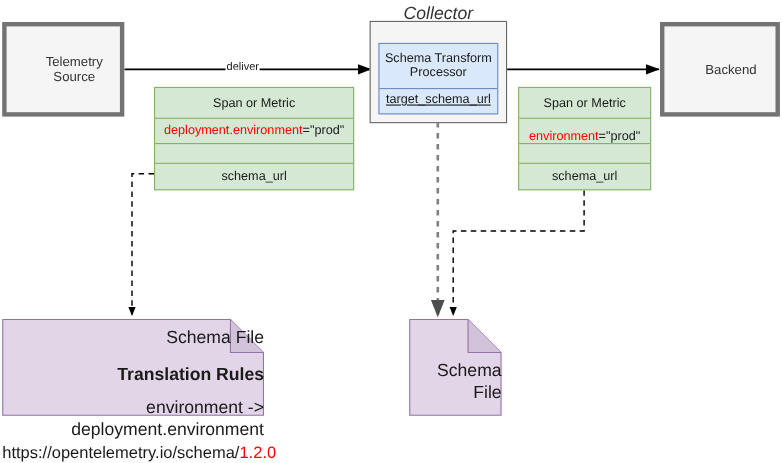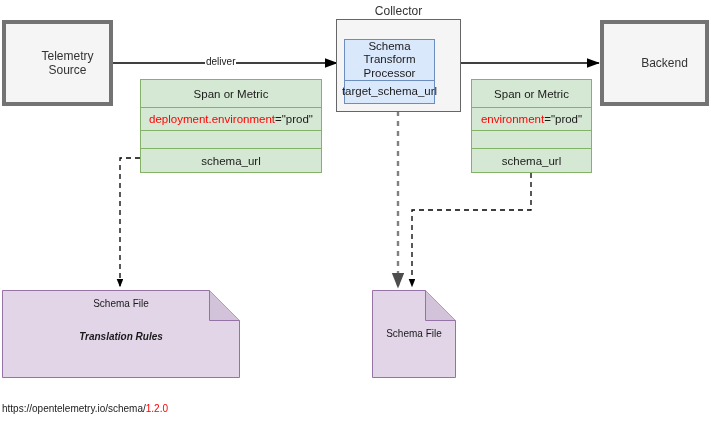--- a/index.html
+++ b/index.html
@@ -9,50 +9,50 @@
 
   .node{position:absolute;box-sizing:border-box;}
 
   
   .greybox{background:#f5f5f5;border:4px solid #737373;
            display:flex;align-items:center;justify-content:center;
            font-size:12px;color:#333333;text-align:center;padding-left:20px;}
 
   
   .collector-outer{background:#f5f5f5;border:1px solid #666666;}
-  .collector-label{position:absolute;font-size:12px;color:#333333;
-                   text-align:center;white-space:nowrap;}
+  .collector-label{position:absolute;font-size:16px;color:#333333;
+                   text-align:center;white-space:nowrap;font-style:italic;}
 
   
   .bluebox{background:#dae8fc;border:1px solid #6c8ebf;box-sizing:border-box;}
   .bluerow{box-sizing:border-box;display:flex;align-items:center;
            justify-content:center;font-size:11.5px;color:#1a1a1a;
            text-align:center;line-height:1.15;padding:0 2px;}
   .bluerow.r1{height:41px;border-bottom:1px solid #6c8ebf;}
-  .bluerow.r2{height:22px;}
+  .bluerow.r2{height:22px;text-decoration:underline;}
 
   
   .greenbox{background:#d5e8d4;border:1px solid #82b366;box-sizing:border-box;}
   .greenrow{box-sizing:border-box;display:flex;align-items:center;
             justify-content:center;font-size:11.5px;color:#1a1a1a;
             border-bottom:1px solid #82b366;white-space:nowrap;}
   .greenrow:last-child{border-bottom:none;}
   .red{color:#ff0000;}
   .blk{color:#1a1a1a;}
 
   
   .notewrap{position:absolute;}
   .notewrap svg{position:absolute;left:0;top:0;overflow:visible;}
-  .notetext{position:absolute;left:0;width:100%;text-align:center;
-            font-size:10px;color:#1a1a1a;line-height:1.25;}
-  .bold{font-weight:bold;font-style:italic;}
+  .notetext{position:absolute;left:0;width:100%;text-align:right;
+            font-size:16px;color:#1a1a1a;line-height:1.25;}
+  .bold{font-weight:bold;}
 
   
-  .urlcap{position:absolute;font-size:10px;color:#1a1a1a;
-          white-space:nowrap;}
+  .urlcap{position:absolute;font-size:15px;color:#1a1a1a;
+          text-align:center;white-space:nowrap;}
 
   
   .edgelabel{position:absolute;background:#ffffff;font-size:10px;
              color:#1a1a1a;padding:0 1px;white-space:nowrap;}
 </style>
 </head>
 <body>
 
 <div id="canvas">
 
@@ -81,21 +81,21 @@
   </svg>
 
   <div class="node greybox" style="left:2px;top:20px;width:111px;height:86px;">
     <span>Telemetry Source</span>
   </div>
 
   <div class="collector-label" style="left:336px;top:4px;width:125px;">Collector</div>
 
   <div class="node collector-outer" style="left:336px;top:19px;width:125px;height:93px;"></div>
 
-  <div class="node bluebox" style="left:344px;top:39px;width:91px;height:65px;">
+  <div class="node bluebox" style="left:344px;top:39px;width:109px;height:65px;">
     <div class="bluerow r1">Schema Transform Processor</div>
     <div class="bluerow r2">target_schema_url</div>
   </div>
 
   <div class="node greybox" style="left:600px;top:20px;width:109px;height:86px;">
     <span>Backend</span>
   </div>
 
   <div class="edgelabel" style="left:205px;top:56px;">deliver</div>
 
@@ -104,35 +104,36 @@
     <div class="greenrow" style="height:23px;">
       <span class="red">deployment.environment</span>
         <span class="blk">="prod"</span>
     </div>
     <div class="greenrow" style="height:18px;"></div>
     <div class="greenrow" style="height:23px;">schema_url</div>
   </div>
 
   <div class="node greenbox" style="left:471px;top:79px;width:121px;height:94px;">
     <div class="greenrow" style="height:28px;">Span or Metric</div>
-    <div class="greenrow" style="height:23px;">
+    <div class="greenrow" style="height:23px;align-items:flex-end;">
       <span class="red">environment</span>
         <span class="blk">="prod"</span>
     </div>
     <div class="greenrow" style="height:18px;"></div>
     <div class="greenrow" style="height:23px;">schema_url</div>
   </div>
 
   <div class="notewrap" style="left:2px;top:290px;width:238px;height:88px;">
     <svg width="238" height="88">
       <path d="M0.5,0.5 L207.5,0.5 L237.5,30.5 L237.5,87.5 L0.5,87.5 Z" fill="#e1d5e7" stroke="#9673a6" stroke-width="1"></path>
       <path d="M207.5,0.5 L207.5,30.5 L237.5,30.5" fill="#d3c3da" stroke="#9673a6" stroke-width="1"></path>
     </svg>
     <div class="notetext" style="top:8px;">Schema File</div>
     <div class="notetext bold" style="top:41px;">Translation Rules</div>
+    <div class="notetext" style="top:71px;">environment -&gt; deployment.environment</div>
   </div>
 
   <div class="notewrap" style="left:372px;top:290px;width:84px;height:88px;">
     <svg width="84" height="88">
       <path d="M0.5,0.5 L53.5,0.5 L83.5,30.5 L83.5,87.5 L0.5,87.5 Z" fill="#e1d5e7" stroke="#9673a6" stroke-width="1"></path>
       <path d="M53.5,0.5 L53.5,30.5 L83.5,30.5" fill="#d3c3da" stroke="#9673a6" stroke-width="1"></path>
     </svg>
     <div class="notetext" style="top:38px;">Schema File</div>
   </div>
 

